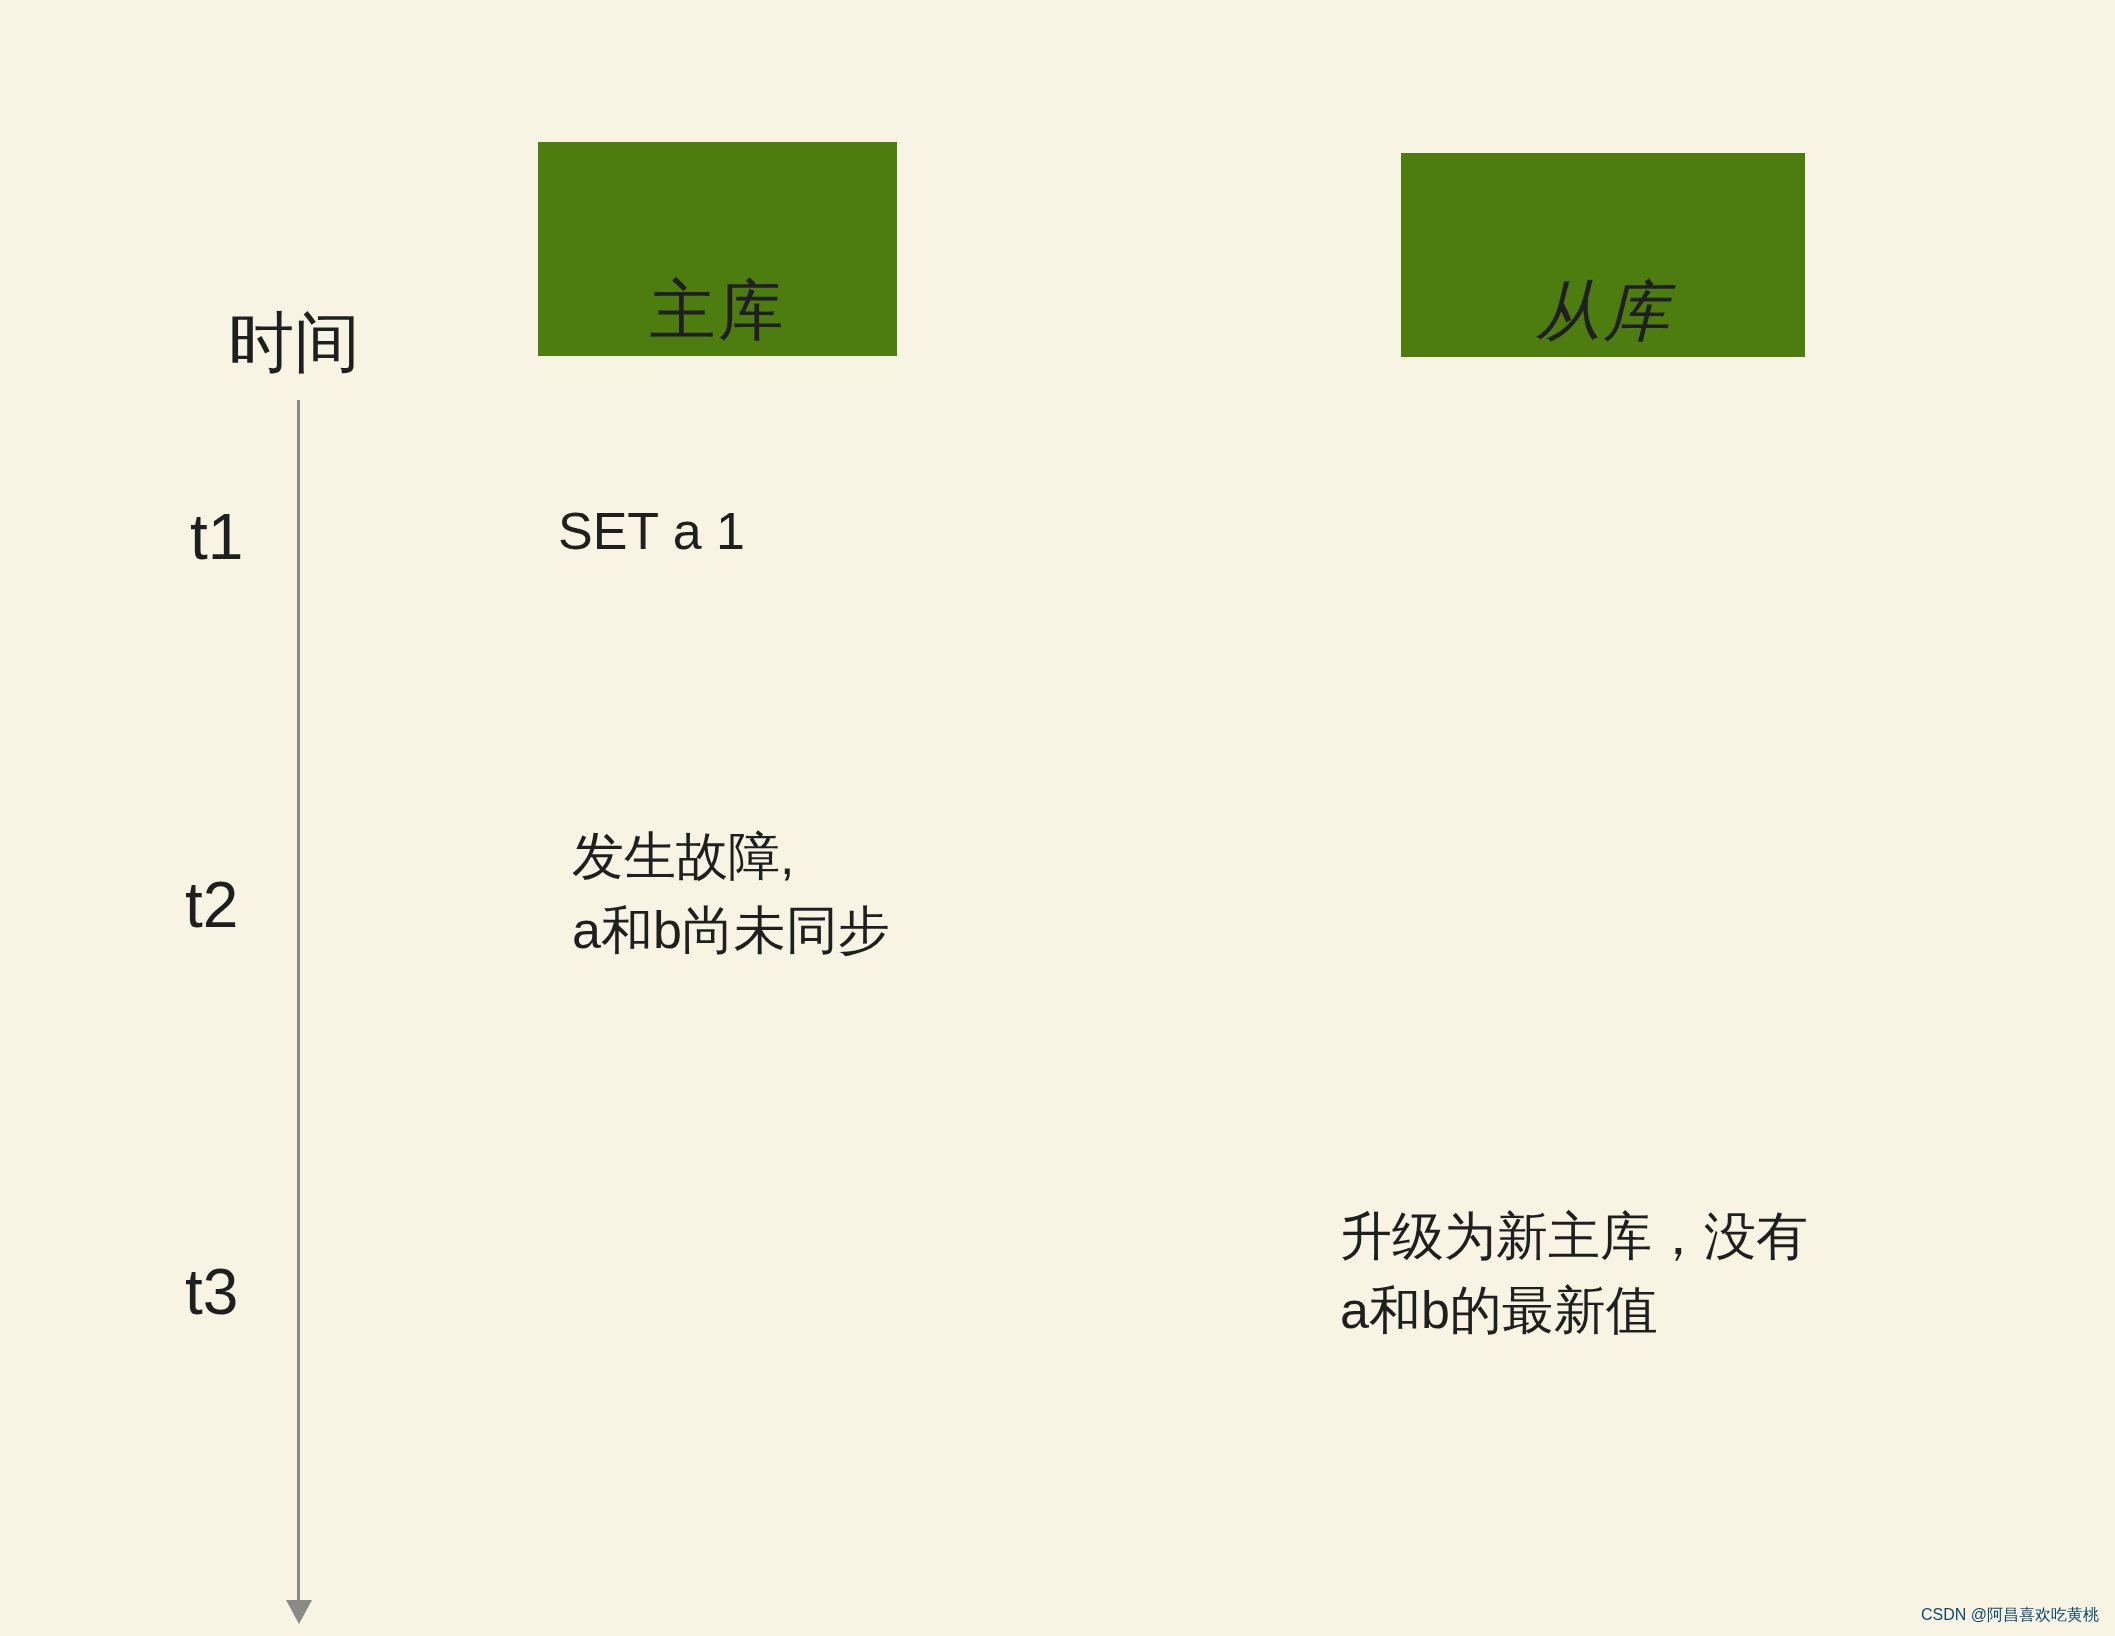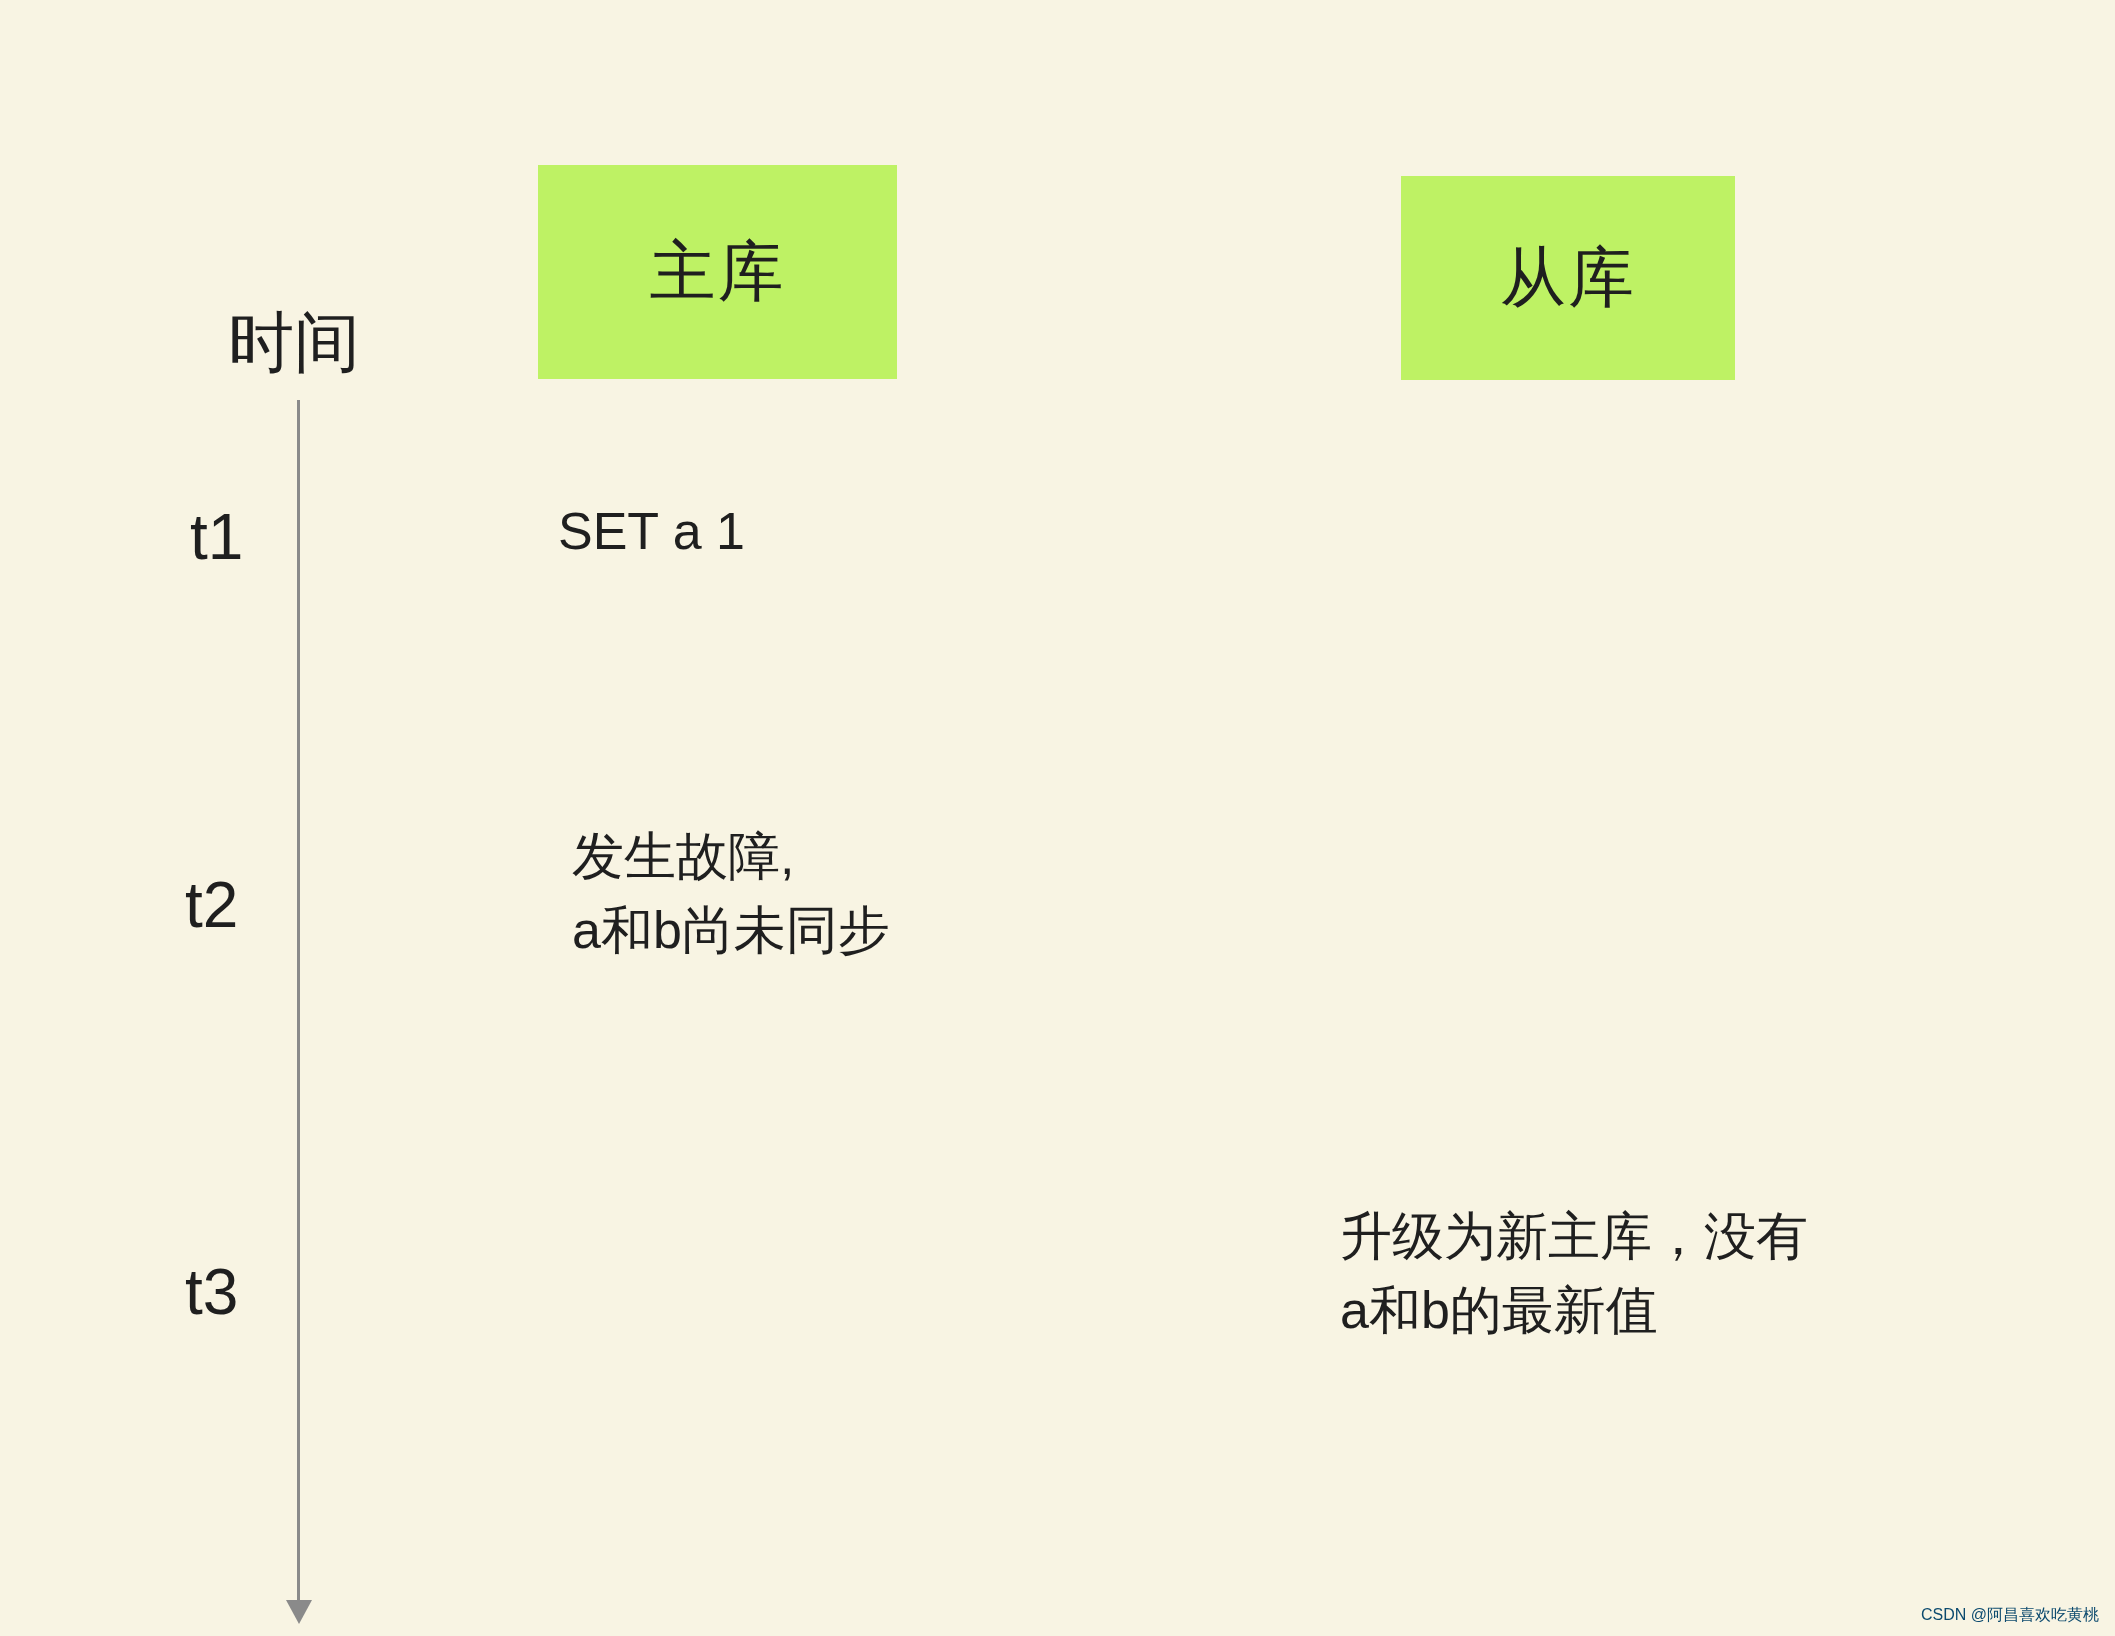--- a/index.html
+++ b/index.html
@@ -11,31 +11,30 @@
     height: 1636px;
     background: #f8f4e3;
     font-family: "Liberation Sans", "DejaVu Sans", sans-serif;
     color: #1f1f1f;
     position: relative;
     overflow: hidden;
   }
 
   .col-box {
     position: absolute;
-    background: #bef264;
+    background: #4d7c0f;
     display: flex;
-    align-items: center;
+    align-items: flex-end;
     justify-content: center;
     font-size: 66px;
     font-weight: 500;
     letter-spacing: 2px;
-    margin-top: 23px;
   }
   .box-master { left: 538px; top: 142px; width: 359px; height: 214px; }
-  .box-slave  { left: 1401px; top: 153px; width: 334px; height: 204px; }
+  .box-slave  { left: 1401px; top: 153px; width: 404px; height: 204px; font-style: italic; }
 
   .time-title {
     position: absolute;
     left: 228px;
     top: 298px;
     font-size: 66px;
   }
 
   .timeline-line {
     position: absolute;

